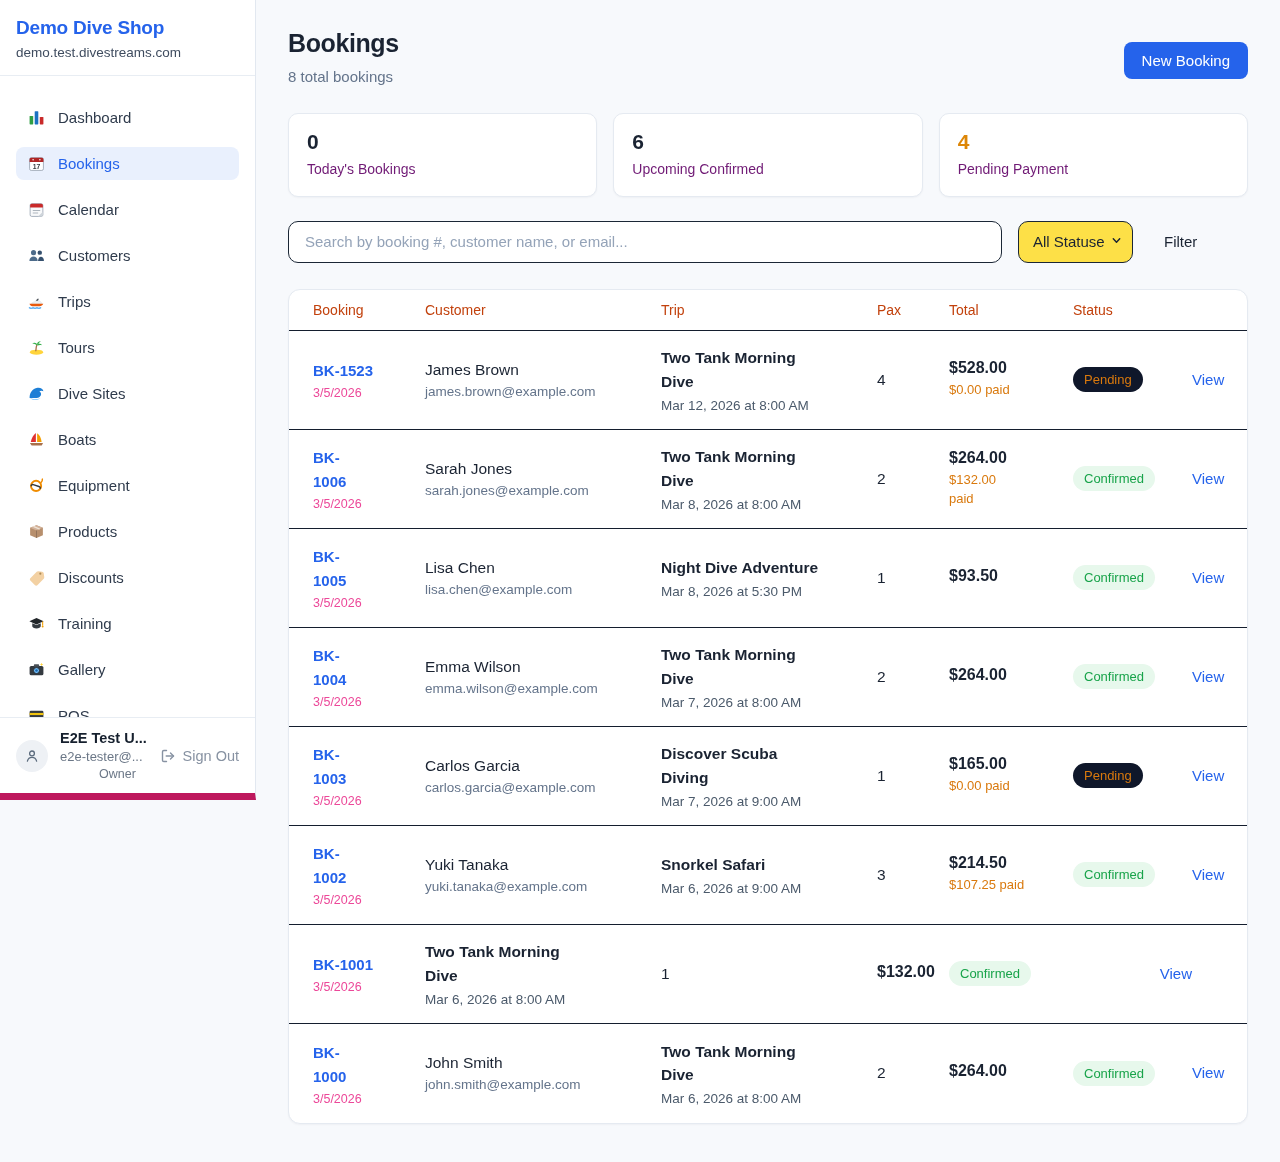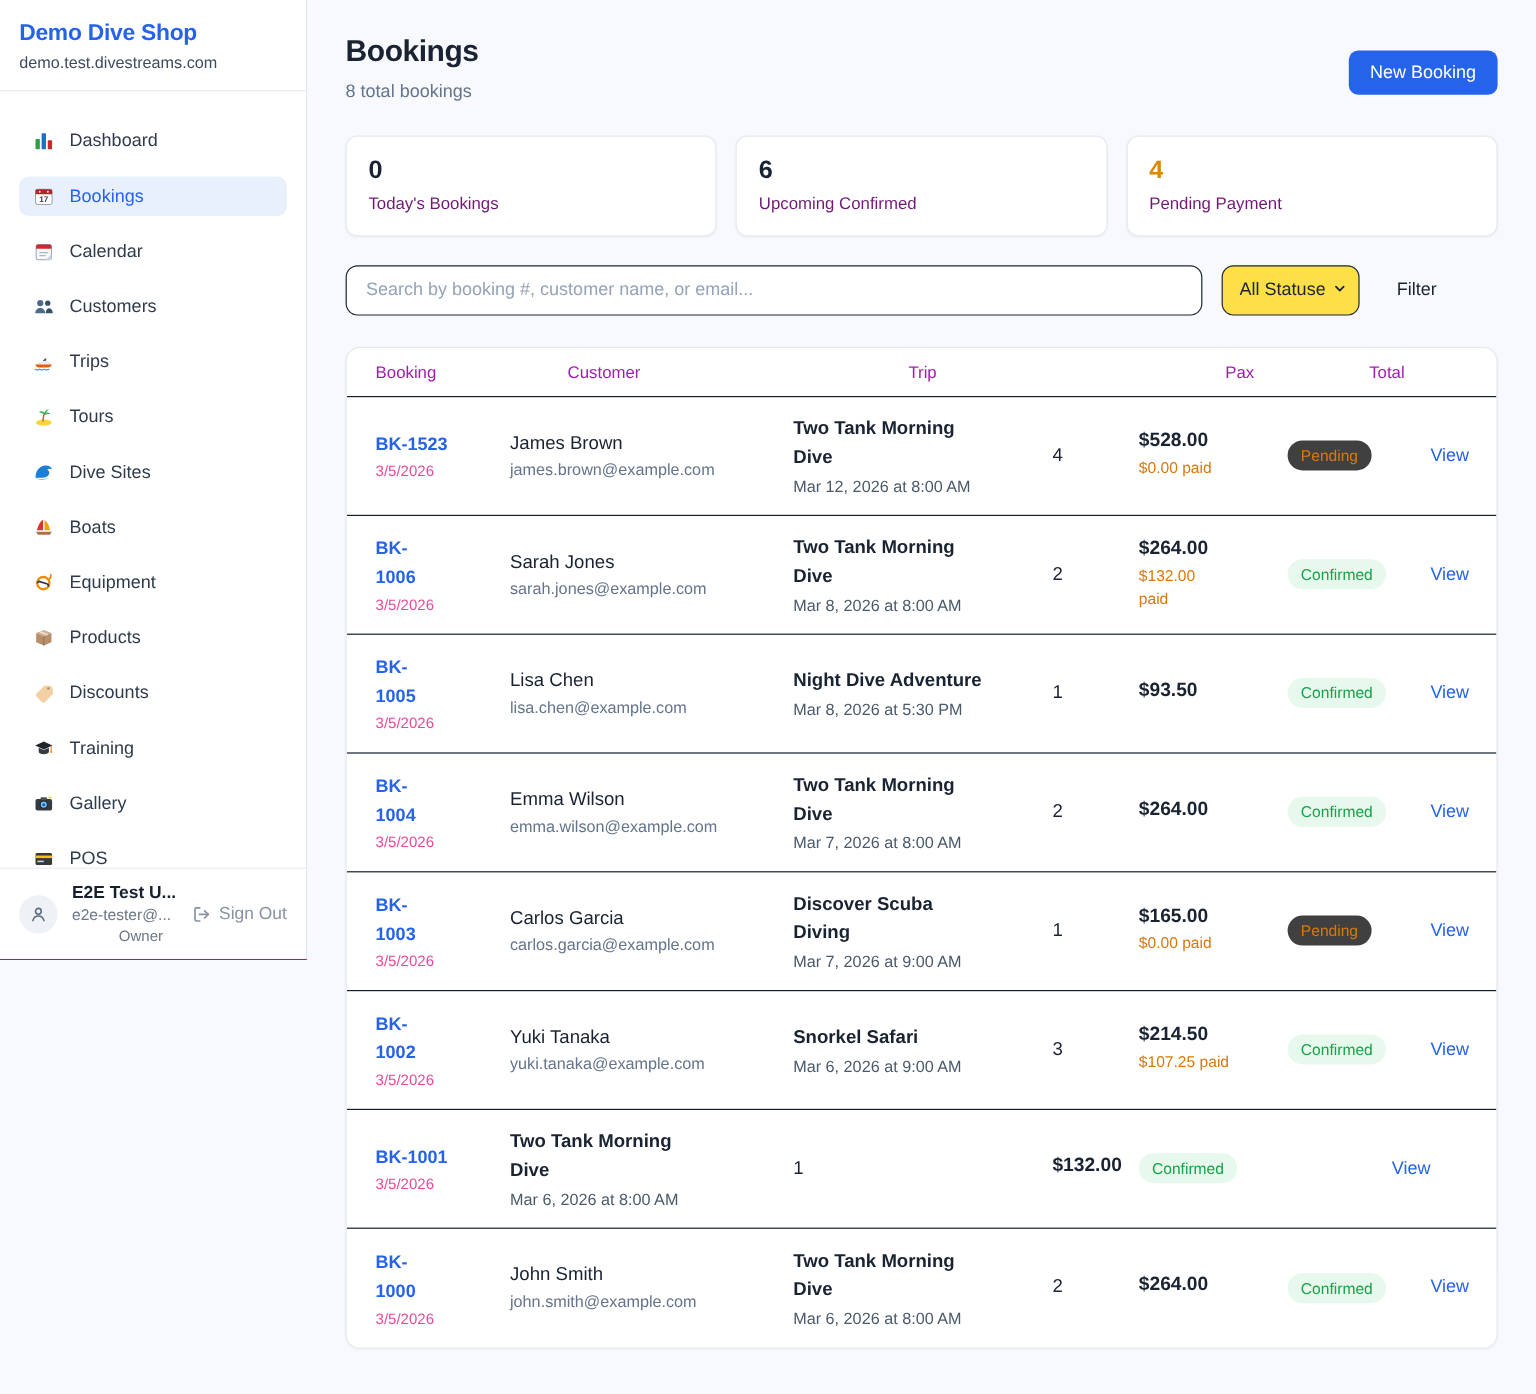--- a/index.html
+++ b/index.html
@@ -7,21 +7,21 @@
   body {
     width:1280px; height:1162px; position:relative;
     background:#f7f9fc; color:#101826;
     font-family:"Liberation Sans","DejaVu Sans",sans-serif;
     -webkit-font-smoothing:antialiased;
   }
 
   
   .sidebar {
     position:absolute; top:0; left:0; width:256px; height:800px;
-    background:#fff; border-right:1px solid #e2e8f0; border-bottom:1px solid #be185d;
+    background:#fff; border-right:1px solid #e2e8f0; border-bottom:7px solid #be185d;
   }
   .sidebar-header { padding:17px 16px 15px; border-bottom:1px solid #e8edf3; }
   .logo { font-size:19px; font-weight:bold; color:#2563eb; letter-spacing:-.2px; }
   .domain { margin-top:6px; font-size:13.5px; color:#3f4c5f; }
   .nav { padding:25px 0 0; }
   .nav-item {
     display:flex; align-items:center; gap:13px;
     margin:0 16px 13px; padding:8px 12px; border-radius:8px;
     font-size:15px; color:#2f3b4c; cursor:pointer; line-height:1;
   }
@@ -79,38 +79,38 @@
   .filter-label { margin-left:31px; font-size:15px; color:#1a2332; cursor:pointer;
     background:none; border:none; font-family:inherit; padding:0; }
 
   .table-card { margin-top:26px; background:#fff; border:1px solid #e5eaf1;
     border-radius:12px; box-shadow:0 1px 2px rgba(15,23,42,.04); overflow:hidden; }
   .thead, .trow {
     display:grid;
     grid-template-columns:112px 236px 216px 72px 124px 119px 1fr;
     padding:0 24px; align-items:center;
   }
-  .thead { height:41px; color:#a21caf; font-size:14px; font-weight:500;
-    border-bottom:1px solid #141e2e;gap:48px; }
+  .thead { height:41px; color:#c2410c; font-size:14px; font-weight:500;
+    border-bottom:1px solid #141e2e; }
   .trow { min-height:99px; border-bottom:1px solid #141e2e; }
   .trow:last-child { border-bottom:none; }
 
   .bk-id { color:#2563eb; font-weight:bold; font-size:15px; line-height:1.6;
     white-space:pre-line; cursor:pointer; }
   .bk-date { margin-top:3px; font-size:12.5px; color:#ec4899; }
   .cust-name { font-size:15.5px; color:#1a2332; margin-bottom:5px; }
   .cust-email { font-size:13.5px; color:#64748b; }
   .trip-name { font-size:15.5px; font-weight:600; color:#1a2332; line-height:1.5;
     white-space:pre-line; margin-bottom:5px; }
   .trip-date { font-size:13.5px; color:#4b5a6b; }
   .pax { font-size:15.5px; color:#1a2332; }
   .total-amt { font-size:16px; font-weight:bold; color:#1a2332; margin-bottom:4px; }
   .total-paid { font-size:13px; color:#d9790d; line-height:1.45; white-space:pre-line; }
   .badge { display:inline-block; padding:5px 11px; border-radius:999px; font-size:13px; }
-  .badge.pending { background:#404040; color:#d9790d; }
+  .badge.pending { background:#0f172a; color:#d9790d; }
   .badge.confirmed { background:#e7f8ec; color:#18a34a; }
   .cell-view { text-align:right; }
   .view-link { color:#2563eb; font-size:15px; font-weight:500; cursor:pointer; }
 </style>
 </head>
 <body>
 
 <aside class="sidebar">
   <div class="sidebar-header">
     <div class="logo">Demo Dive Shop</div>

